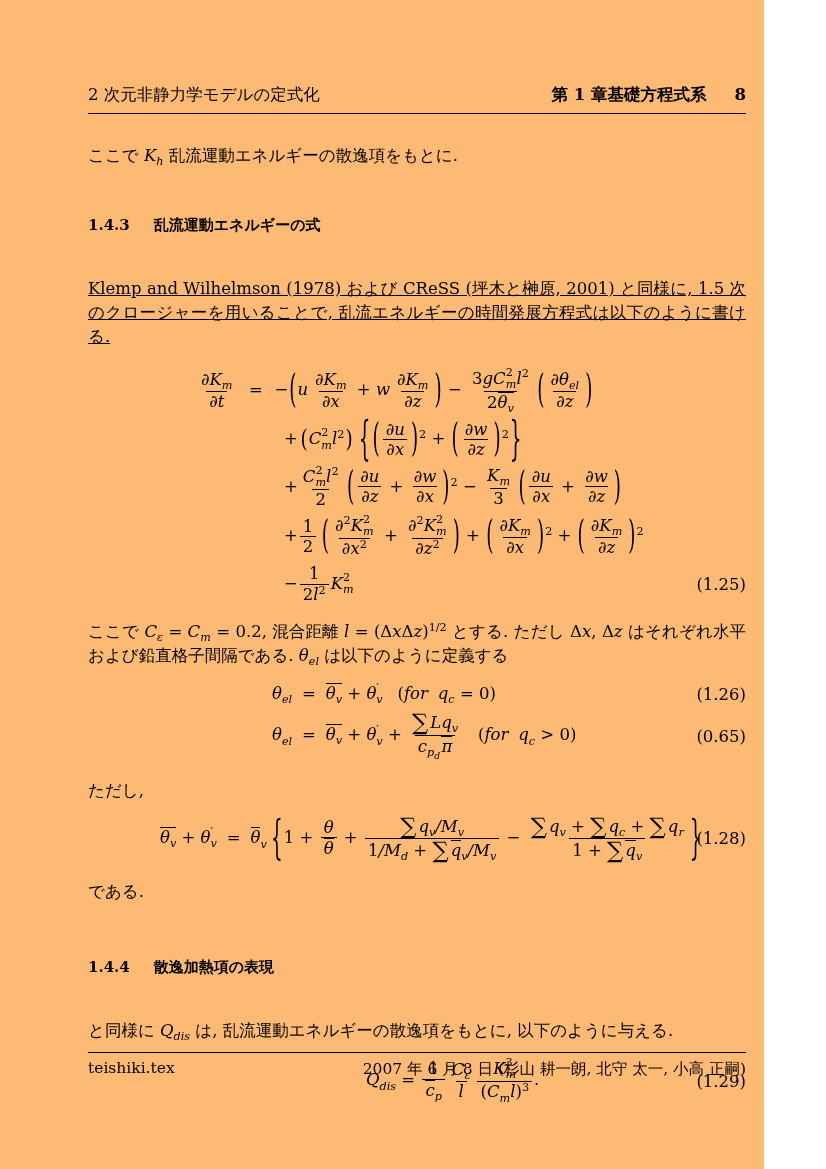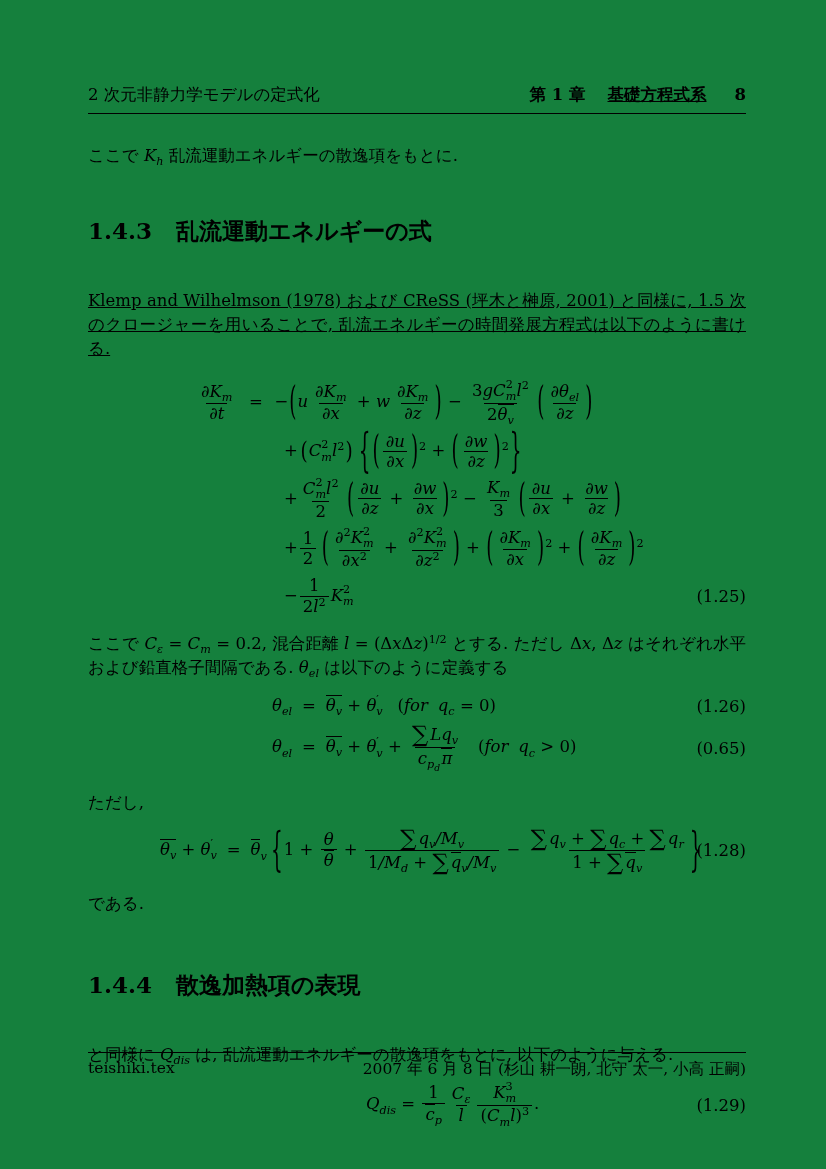--- a/index.html
+++ b/index.html
@@ -1,32 +1,32 @@
 <!DOCTYPE html>
 <html><head>
 <meta charset="utf-8">
 <style>
   html,body{margin:0;padding:0;background:#ffffff;}
-  .page{position:relative;width:826px;height:1169px;background:#15803d;color:#000;
+  .page{position:relative;width:764px;height:1169px;background:#fdba74;color:#000;
         font-family:"DejaVu Serif",serif;overflow:hidden;}
   .content{position:absolute;left:88px;top:84px;width:658px;}
   
   .header{display:flex;justify-content:space-between;align-items:baseline;
           border-bottom:1.4px solid #000;padding-bottom:7px;font-size:16.5px;}
   .hdr-right{display:flex;align-items:baseline;}
   .hdr-chapter,.hdr-title{font-weight:600;}
-  .hdr-title{margin-left:22px;text-decoration:underline;}
+  .hdr-title{}
   .hdr-page{margin-left:28px;font-weight:bold;}
   
   .footer{position:absolute;left:88px;top:1052px;width:658px;
           border-top:1.4px solid #000;padding-top:6px;display:flex;
           justify-content:space-between;font-size:15.5px;}
   
   .para{font-size:16.5px;line-height:1.45;text-align:justify;}
-  .heading{font-size:23px;font-weight:bold;}
+  .heading{font-size:15px;font-weight:bold;}
   .hnum{margin-right:24px;}
   .eq{font-size:16.5px;}
   .eqrow{position:relative;margin:5px 0;}
   .eqc{display:inline-block;white-space:nowrap;}
   .eqtag{position:absolute;right:0;top:50%;transform:translateY(-50%);}
   
   .rm{font-style:normal;}
   .it{font-style:italic;}
   .msub{font-size:68%;vertical-align:-0.4em;line-height:1;}
   .msub .msub{font-size:82%;vertical-align:-0.35em;}

